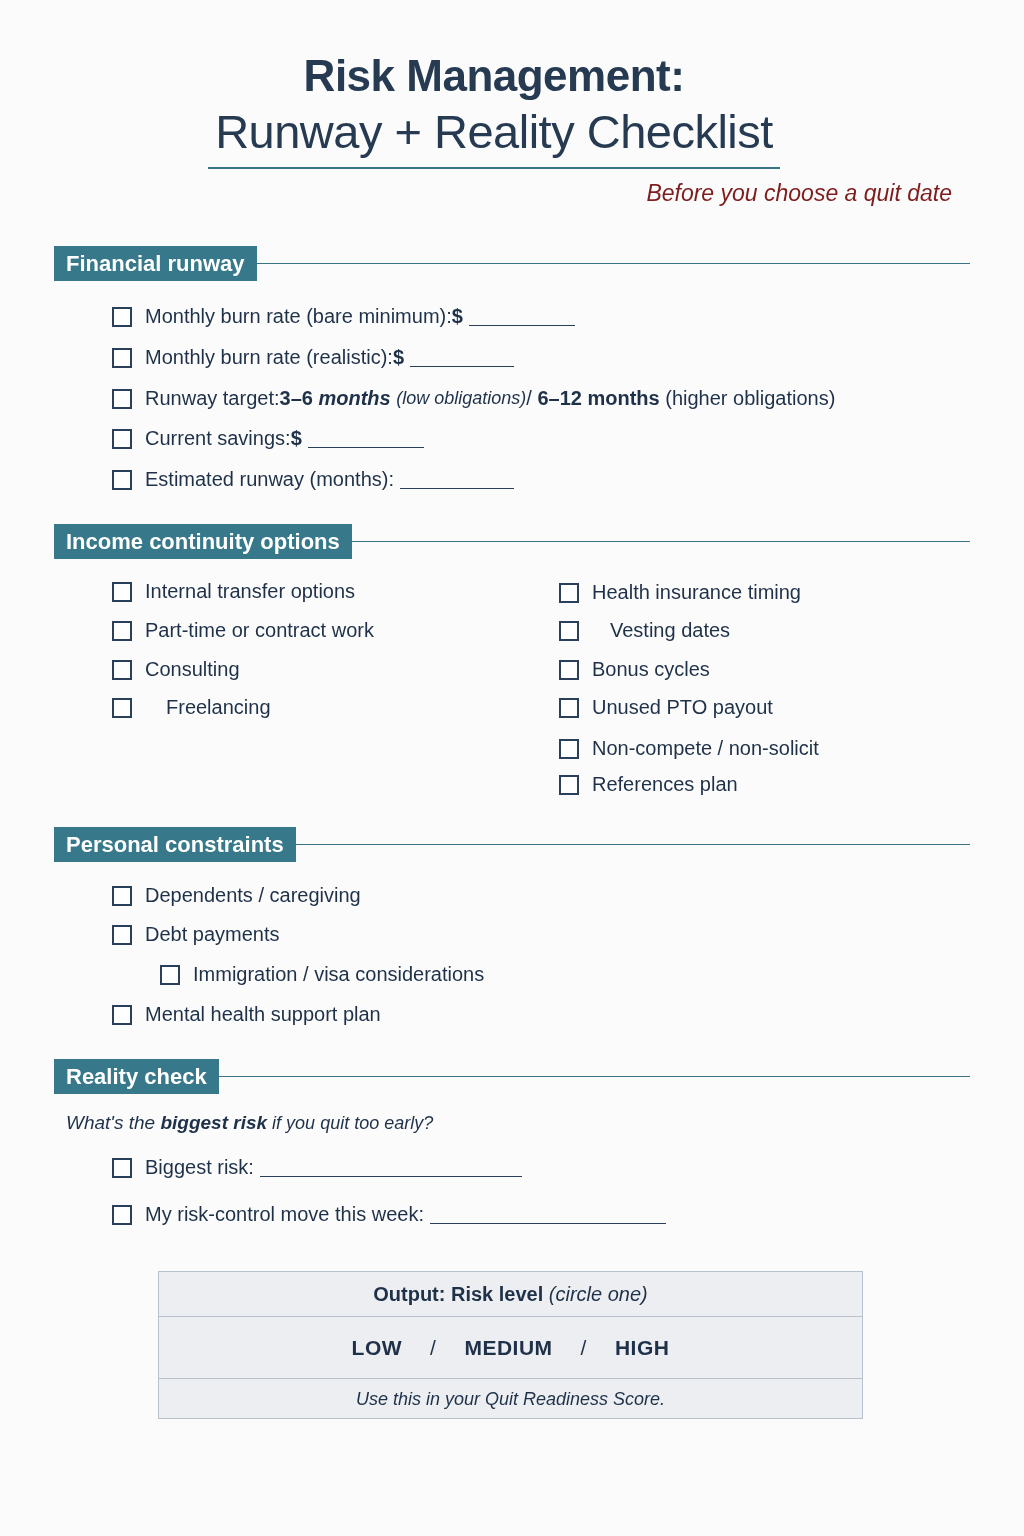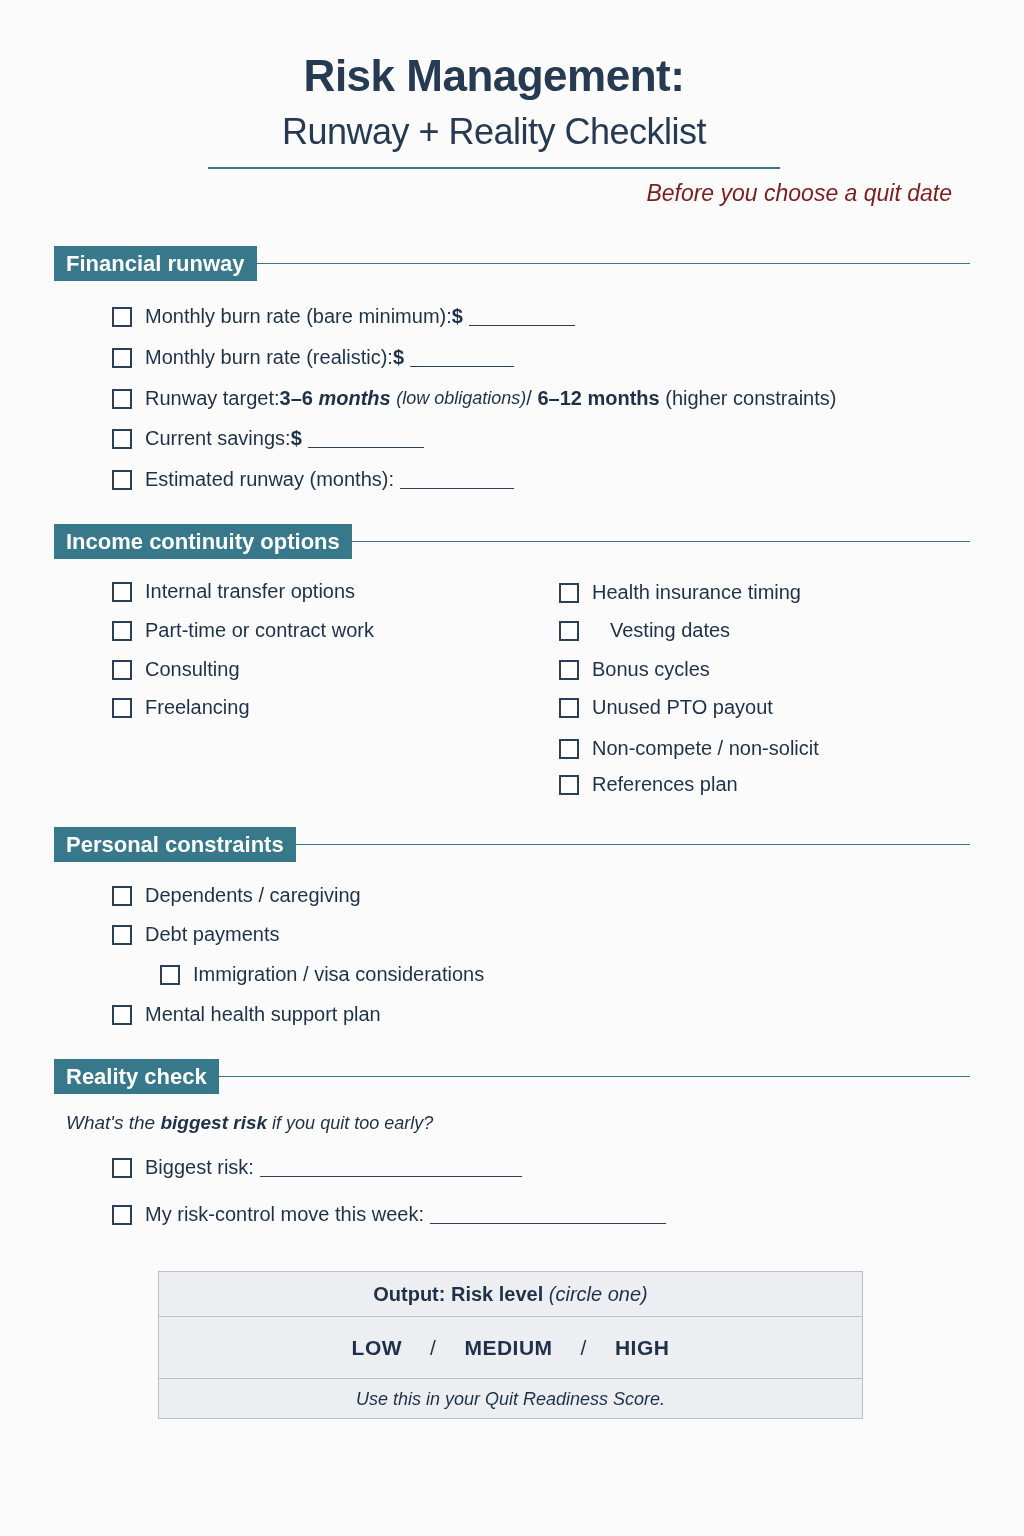--- a/index.html
+++ b/index.html
@@ -3,21 +3,21 @@
 <meta charset="utf-8">
 <style>
   html, body { margin: 0; padding: 0; }
   body {
     width: 1024px; height: 1536px; background: #fbfbfc;
     font-family: "Liberation Sans", "DejaVu Sans", sans-serif;
     color: #1f3148; position: relative; overflow: hidden;
   }
   .title-block { position: absolute; left: 0; top: 48px; width: 988px; text-align: center; }
   .title1 { font-size: 44px; font-weight: bold; color: #263a52; line-height: 56px; letter-spacing: -0.5px; }
-  .title2 { font-size: 36px; font-weight: normal; color: #263a52; line-height: 56px; letter-spacing: -0.5px; }
+  .title2 { font-size: 47px; font-weight: normal; color: #263a52; line-height: 56px; letter-spacing: -0.5px; }
   .title-rule { position: absolute; left: 208px; top: 167px; width: 572px; height: 2px; background: #3a7585; }
   .subtitle { position: absolute; left: 0; width: 952px; top: 180px; text-align: right; font-style: italic; font-size: 23px; color: #7f1d1d; }
 
   .section-header { position: absolute; left: 54px; height: 35px; display: flex; align-items: center; }
   .section-label { background: #37788a; color: #ffffff; font-weight: bold; font-size: 22px; height: 35px; line-height: 35px; padding: 0 12px; white-space: nowrap; }
   .section-rule { height: 1.5px; background: #3a7585; flex: 1; }
 
   .item { position: absolute; display: flex; align-items: center; font-size: 20px; color: #1f3148; white-space: nowrap; padding-left: 45px; }
   .cb { width: 20px; height: 20px; border: 2px solid #2a3f5a; box-sizing: border-box; margin-right: 13px; flex: none; background: #fff; }
   .blank { display: inline-block; border-bottom: 1.5px solid #2a3f5a; height: 18px; margin-left: 6px; vertical-align: baseline; }
@@ -58,21 +58,21 @@
 </div>
 <div class="item" style="left:67px; top:346px;">
   <span class="cb"></span>
   <span>Monthly burn rate (realistic): </span>
     <b>$</b>
   <span class="blank" style="width:104px;"></span>
 </div>
 <div class="item" style="left:67px; top:387px;">
   <span class="cb"></span>
   <span>Runway target: </span>
-  <b>3–6</b>&nbsp;<b class="it">months</b>&nbsp;<span class="it sm">(low obligations)</span><span>/</span>&nbsp;<b>6–12 months</b>&nbsp;<span>(higher  constraints)</span>
+  <b>3–6</b>&nbsp;<b class="it">months</b>&nbsp;<span class="it sm">(low obligations)</span><span>/</span>&nbsp;<b>6–12 months</b>&nbsp;<span>(higher  obligations)</span>
 </div>
 <div class="item" style="left:67px; top:427px;">
   <span class="cb"></span>
   <span>Current savings: </span>
     <b>$</b>
   <span class="blank" style="width:116px;"></span>
 </div>
 <div class="item" style="left:67px; top:468px;">
   <span class="cb"></span>
   <span>Estimated runway (months):</span>
@@ -89,21 +89,21 @@
     <span>Internal transfer options</span>
   </div>
 <div class="item" style="left:67px; top:619px;">
     <span class="cb"></span>
     <span>Part-time or contract work</span>
   </div>
 <div class="item" style="left:67px; top:658px;">
     <span class="cb"></span>
     <span>Consulting</span>
   </div>
-<div class="item" style="left:67px; top:696px;">
+<div class="item" style="left:67px; top:696px;gap:21px;">
     <span class="cb"></span>
     <span>Freelancing</span>
   </div>
 
 <div class="item" style="left:514px; top:581px;">
     <span class="cb"></span>
     <span>Health insurance timing</span>
   </div>
 <div class="item" style="left:514px; top:619px;gap:18px;">
     <span class="cb"></span>

